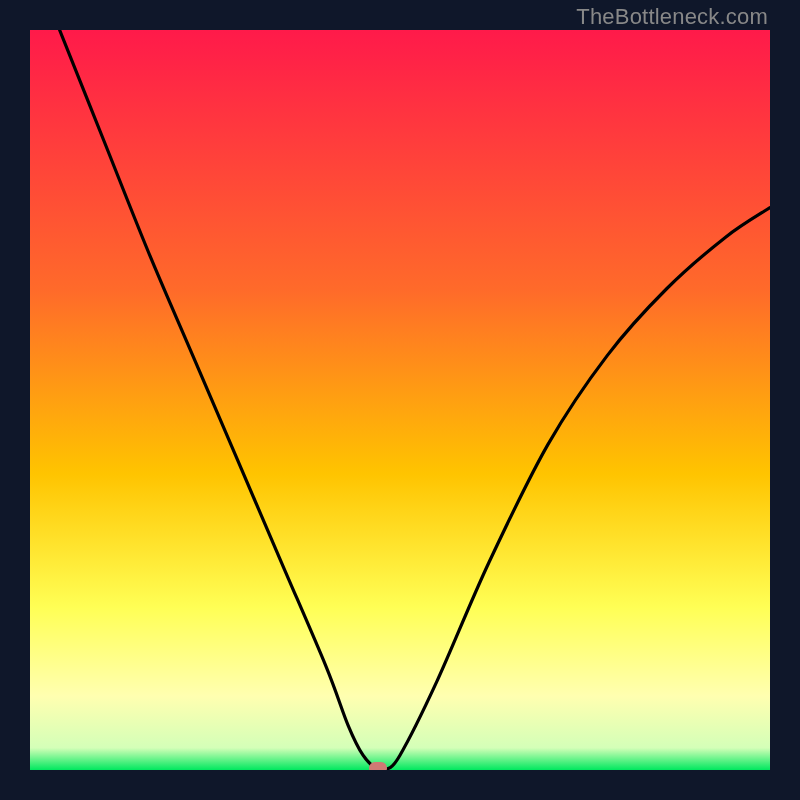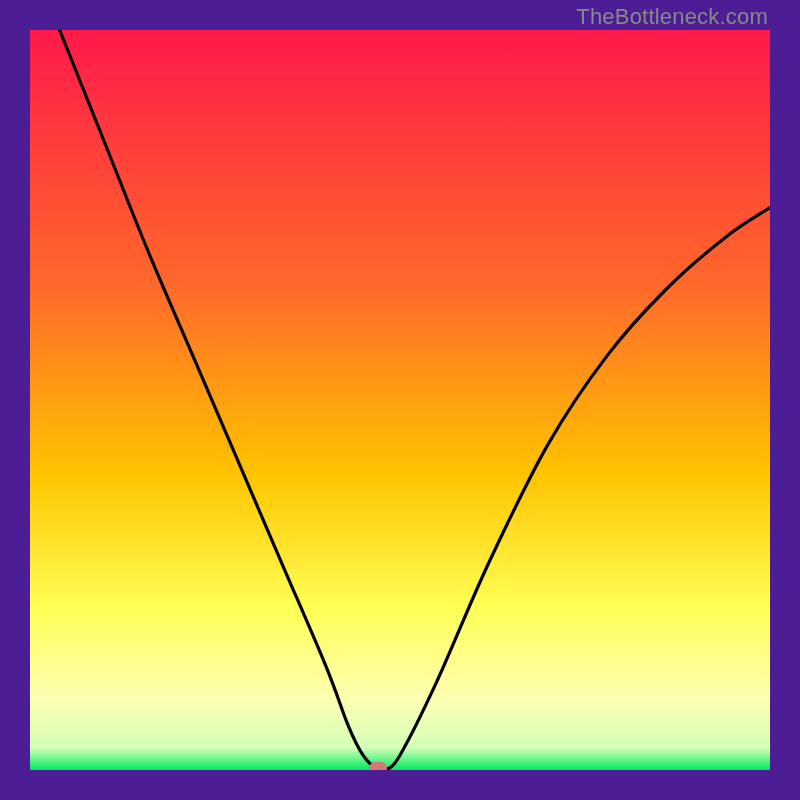--- a/index.html
+++ b/index.html
@@ -10,21 +10,21 @@
     background: #000;
     position: relative;
     font-family: Arial, Helvetica, sans-serif;
   }
   .frame {
     position: absolute;
     top: 0;
     left: 0;
     width: 800px;
     height: 800px;
-    background: #4c1d95;
+    background: #0f172a;
   }
   .plot-area {
     position: absolute;
     top: 30px;
     left: 30px;
     width: 740px;
     height: 740px;
     overflow: hidden;
   }
   .gradient-bg {

